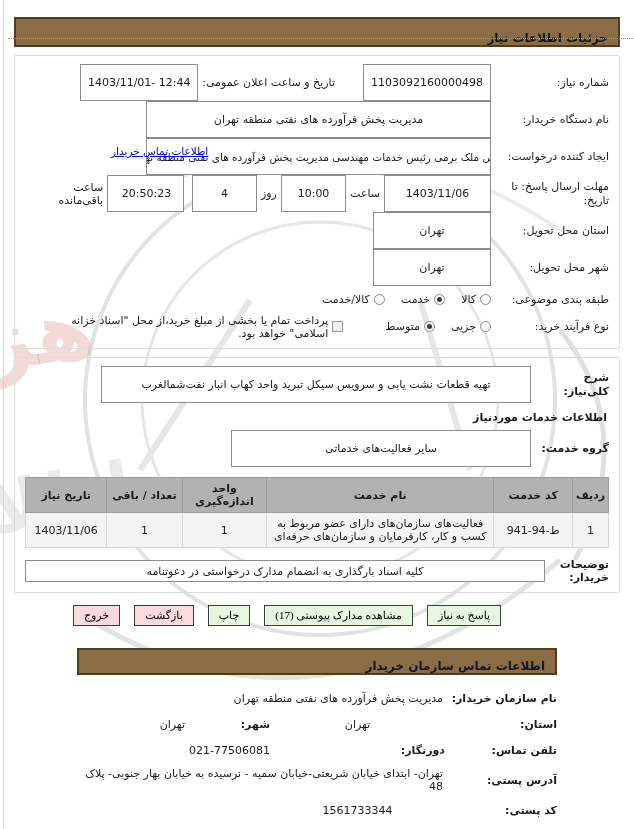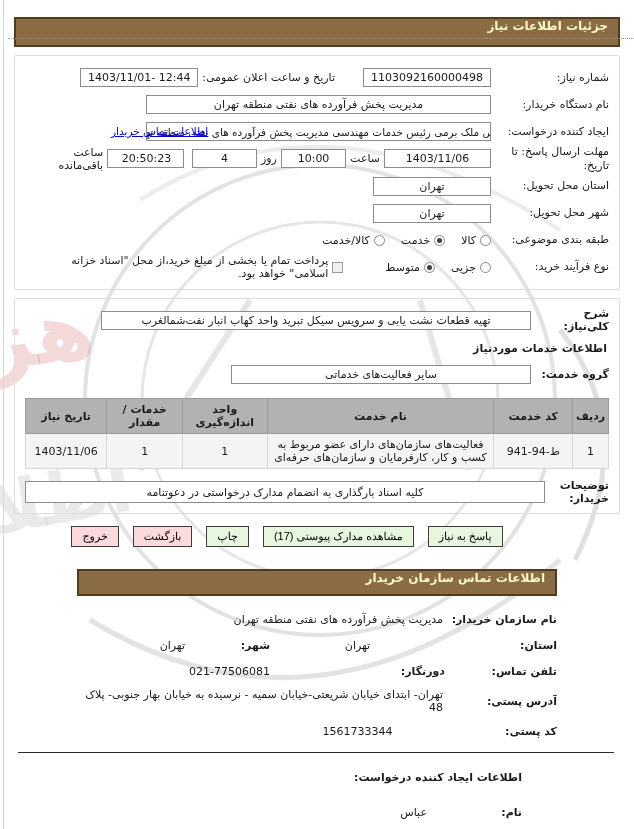--- a/index.html
+++ b/index.html
@@ -20,37 +20,37 @@
 
   
   .watermark { position:absolute; inset:0; z-index:0; pointer-events:none; }
   .wm-red { position:absolute; top:295px; right:540px; font-size:84px; font-weight:bold;
             color:rgba(215,120,120,0.28); transform:rotate(-8deg); white-space:nowrap; }
   .wm-gray-txt { position:absolute; top:470px; right:500px; font-size:70px; font-weight:bold;
             color:rgba(150,150,150,0.20); transform:rotate(-10deg); white-space:nowrap; }
 
   
   .brown-bar {
-    background:#8a6d45; border:2px solid #4f3d21; color:#fef9c3;
+    background:#8a6d45; border:2px solid #4f3d21; color:#0f172a;
     font-weight:bold; font-size:12px; height:30px;
-    display:flex; align-items:flex-start; padding:0 10px;
+    display:flex; align-items:flex-end; padding:0 10px;
   }
   .bar1 { margin:17px 14px 0 14px; }
   .bar2 { margin:22px 77px 0 77px; height:27px; }
 
   .panel {
     border:1px solid #dcdcdc; border-radius:2px; background:rgba(255,255,255,0.0);
     margin:8px 14px 0 14px; padding:8px 10px;
   }
 
   .frow { display:flex; align-items:center; min-height:27px; }
   .flabel { width:118px; flex:0 0 118px; padding-left:4px; line-height:1.25; }
   .flabel-bold { font-weight:bold; }
   .tbox {
-    border:1px solid #8c8c8c; background:#fff; height:19px;
+    border:1px solid #8c8c8c; background:#fff; height:37px;
     display:inline-flex; align-items:center; justify-content:center;
     padding:0 5px; overflow:hidden; white-space:nowrap;
   }
   .ltr { direction:ltr; unicode-bidi:bidi-override; }
   .w-num { width:128px; }
   .w-wide { width:345px; }
   .w-date { width:112px; }
   .w-sm { width:68px; }
   .w-rem { width:80px; }
   .w-prov { width:118px; }
@@ -67,21 +67,21 @@
   .svc-heading { font-weight:bold; margin:8px 2px 6px 0; }
   .svc-table { border-collapse:collapse; width:100%; margin-top:10px; text-align:center; }
   .svc-table th { background:#b2b2b2; border:1px solid #9b9b9b; font-weight:bold; padding:4px 2px; font-size:11px; }
   .svc-table td { background:#f4f4f4; border:1px solid #d6d6d6; padding:4px 3px; font-size:11px; }
   .notes-row { display:flex; align-items:center; margin-top:10px; }
   .notes-label { width:64px; flex:0 0 64px; font-weight:bold; line-height:1.2; }
   .notes-box { flex:1; border:1px solid #8c8c8c; background:#fff; height:22px; display:flex; align-items:center; justify-content:center; }
 
   .btn-row { display:flex; justify-content:center; gap:14px; margin:12px 60px 0 0; }
   .btn { border:1px solid #3c3c3c; height:21px; padding:0 10px; display:inline-flex; align-items:center; font-size:11px; cursor:pointer; }
-  .btn-green { background:#e7f6df; }
+  .btn-green { background:#e7f6df;font-family:Liberation Serif, serif; }
   .btn-pink { background:#fbd9dc; }
 
   .contact { margin:10px 77px 0 77px; }
   .crow { display:grid; grid-template-columns:112px 175px 85px auto; align-items:center; min-height:26px; }
   .crow .clabel { font-weight:bold; }
   .crow .cval { text-align:center; }
   .crow.span .cval-span { grid-column:2 / 5; text-align:right; padding-right:2px; }
 
   .divider { border-top:1px solid #2a2a2a; margin:8px 20px 0 18px; }
 
@@ -205,21 +205,21 @@
       <span class="tbox" style="width:300px;text-align:center;">سایر  فعالیت‌های خدماتی</span>
     </div>
 
     <table class="svc-table">
       <thead>
         <tr>
           <th style="width:36px;">ردیف</th>
           <th style="width:80px;">کد خدمت</th>
           <th style="width:238px;">نام خدمت</th>
           <th style="width:86px;">واحد اندازه‌گیری</th>
-          <th style="width:78px;">خدمات / مقدار</th>
+          <th style="width:78px;">تعداد / باقی</th>
           <th style="width:82px;">تاریخ نیاز</th>
         </tr>
       </thead>
       <tbody>
         <tr>
           <td>1</td>
           <td>ط-94-941</td>
           <td>فعالیت‌های  سازمان‌های دارای عضو مربوط به کسب و کار،  کارفرمایان و  سازمان‌های حرفه‌ای</td>
           <td>1</td>
           <td>1</td>

